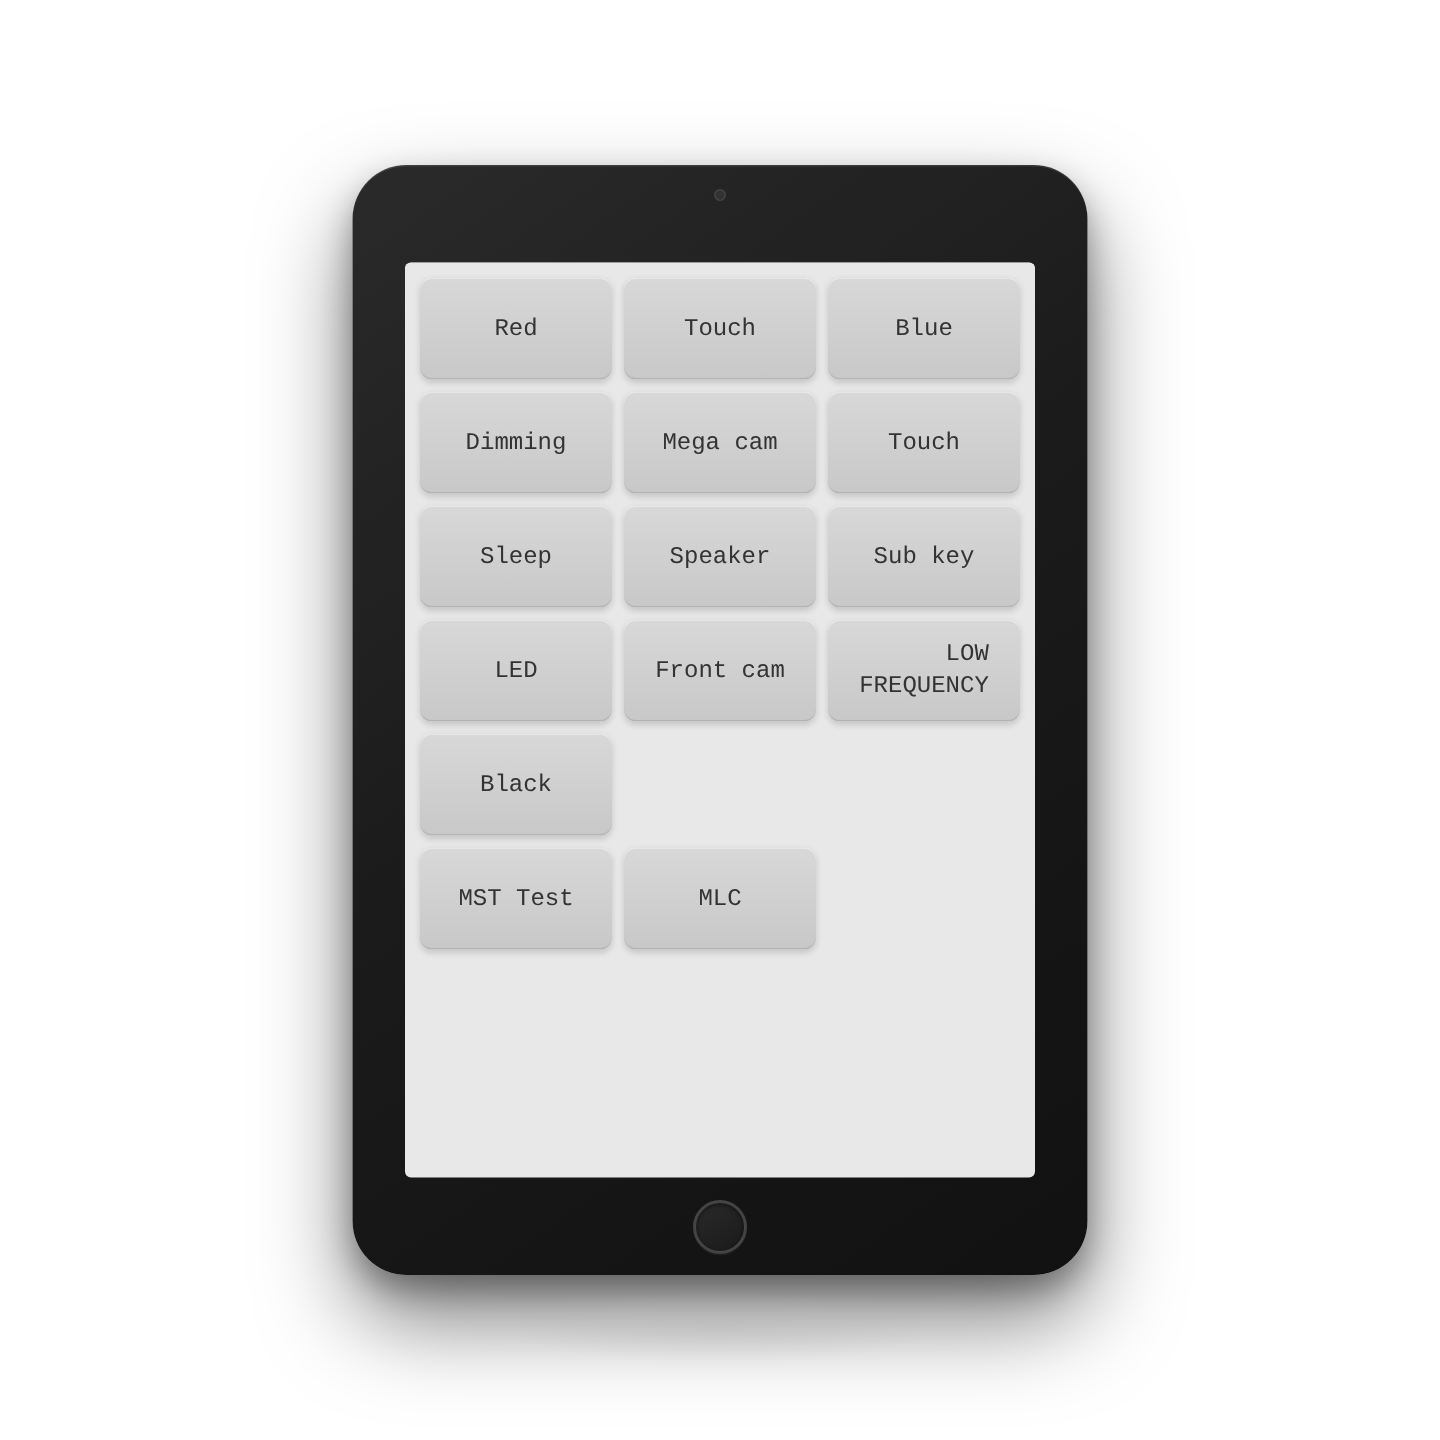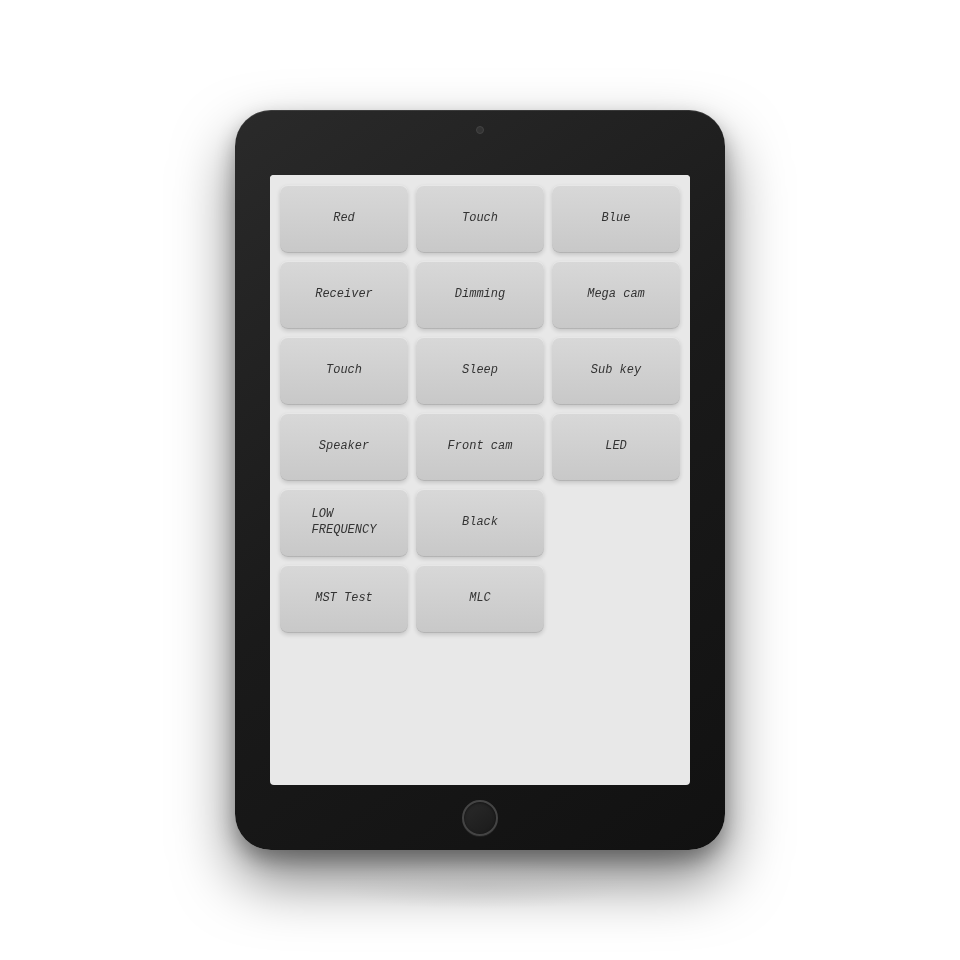--- a/index.html
+++ b/index.html
@@ -115,50 +115,48 @@
       height: 68px;
       display: flex;
       align-items: center;
       justify-content: center;
       cursor: pointer;
       box-shadow:
         0 2px 4px rgba(0,0,0,0.15),
         inset 0 1px 0 rgba(255,255,255,0.4),
         inset 0 -1px 0 rgba(0,0,0,0.1);
       font-family: 'Courier New', monospace;
-      font-size: 12px;
+      font-size: 16px;
       font-weight: normal;
       color: #333;
-      text-align: left;
+      text-align: right;
       line-height: 1.3;
-      font-style: italic;
     }
   </style>
 </head>
 <body>
 
 <div class="tablet-outer">
   <div class="camera"></div>
 
   <div class="screen">
     <div class="watermark">SPYDER SPYDER</div>
     <div class="grid-container" id="button-grid">
 
     <button class="btn" style="white-space: pre-line;">Red</button>
         <button class="btn" style="white-space: pre-line;">Touch</button>
         <button class="btn" style="white-space: pre-line;">Blue</button>
-        <button class="btn" style="white-space: pre-line;">Receiver</button>
         <button class="btn" style="white-space: pre-line;">Dimming</button>
         <button class="btn" style="white-space: pre-line;">Mega cam</button>
         <button class="btn" style="white-space: pre-line;">Touch</button>
         <button class="btn" style="white-space: pre-line;">Sleep</button>
+        <button class="btn" style="white-space: pre-line;">Speaker</button>
         <button class="btn" style="white-space: pre-line;">Sub key</button>
-        <button class="btn" style="white-space: pre-line;">Speaker</button>
+        <button class="btn" style="white-space: pre-line;">LED</button>
         <button class="btn" style="white-space: pre-line;">Front cam</button>
-        <button class="btn" style="white-space: pre-line;">LED</button>
         <button class="btn" style="white-space: pre-line;">LOW
 FREQUENCY</button>
         <button class="btn" style="white-space: pre-line;">Black</button>
         <div style="grid-column: 1 / 4; display: grid; grid-template-columns: repeat(3, 1fr); gap: 8px;">
           <button class="btn" style="white-space: pre-line;">MST Test</button>
           <button class="btn" style="white-space: pre-line;">MLC</button>
           <div></div>
         </div>
       </div>
   </div>

